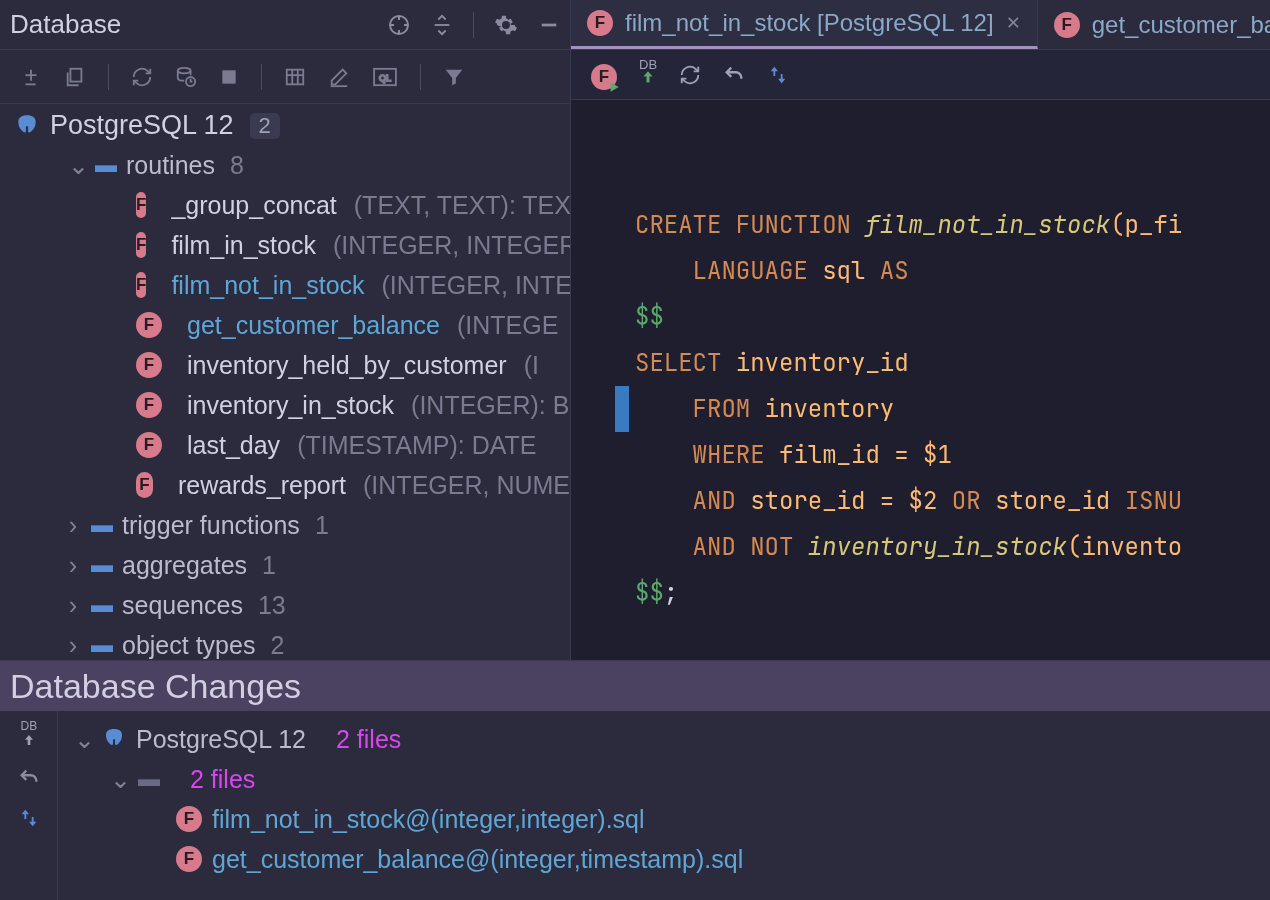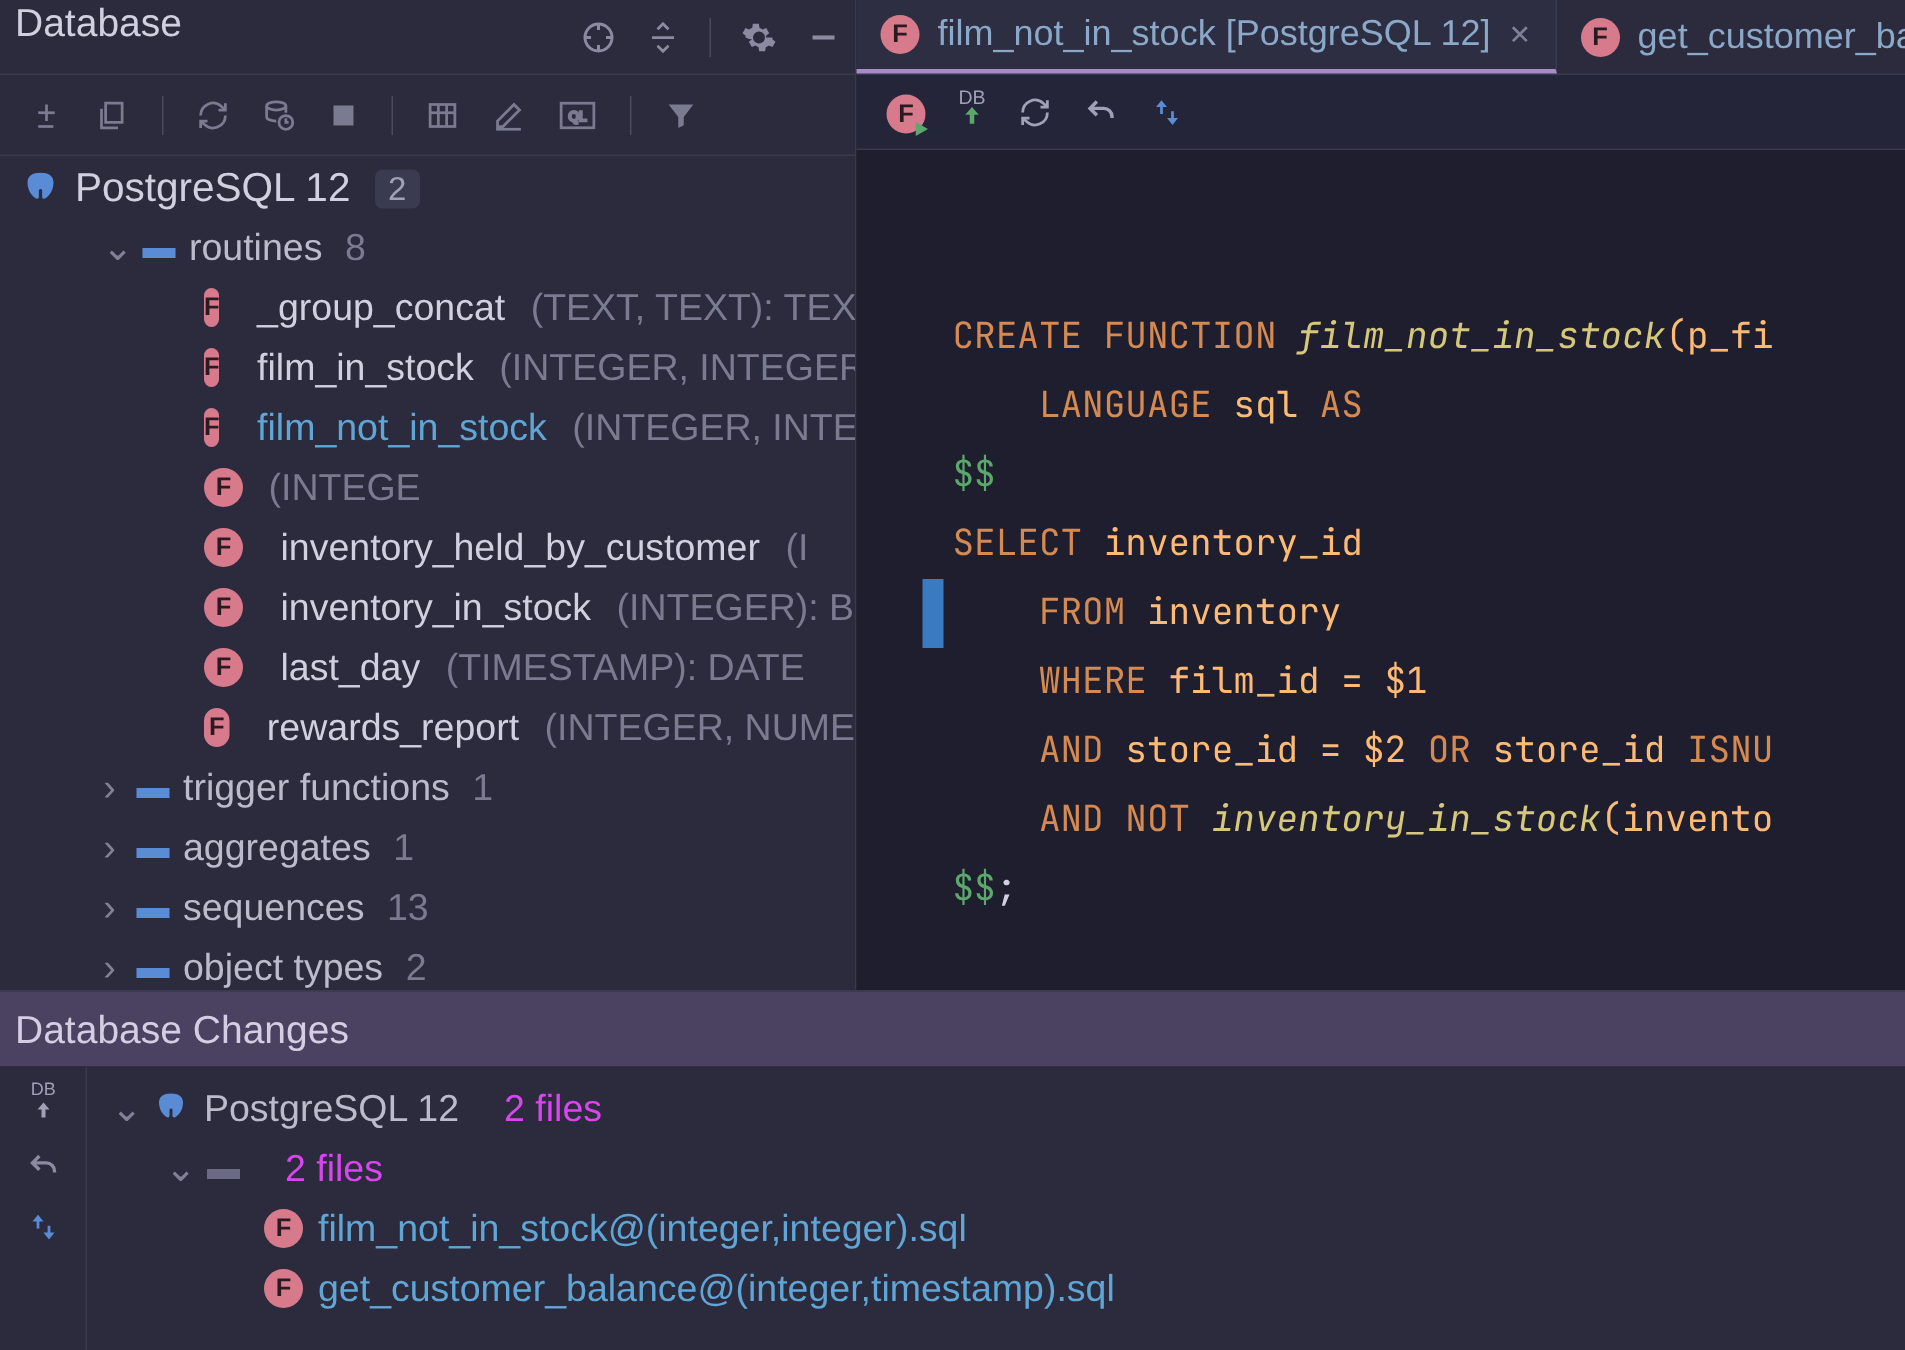--- a/index.html
+++ b/index.html
@@ -13,20 +13,21 @@
       font-size: 24px;
     }
     .root { display: flex; flex-direction: column; height: 100%; }
 
     .top { display: flex; height: 660px; }
     .sidebar { width: 570px; background: #2b2b3d; display: flex; flex-direction: column; }
 
     .side-header {
       height: 50px;
       display: flex;
+      align-items: center;
       justify-content: space-between;
       padding: 0 10px;
       border-bottom: 1px solid #3a3a4e;
     }
     .side-title { font-size: 26px; font-weight: 500; color: #d0d0e0; }
     .side-header-icons { display: flex; gap: 20px; align-items: center; }
     .side-header-icons .icon { color: #8a8aa0; cursor: pointer; }
     .sep { width: 1px; height: 26px; background: #4a4a60; }
 
     .toolbar {
@@ -142,21 +143,21 @@
 
     
     .bottom { flex: 1; display: flex; flex-direction: column; border-top: 1px solid #3a3a4e; }
     .bottom-header {
       height: 50px;
       background: #4a4260;
       color: #d4cee4;
       display: flex;
       align-items: center;
       padding: 0 10px;
-      font-size: 26px;
+      font-size: 34px;
     }
     .bottom-body { flex: 1; display: flex; background: #2b2b3d; }
     .bottom-left {
       width: 58px;
       background: #2b2b3d;
       border-right: 1px solid #3a3a4e;
       display: flex;
       flex-direction: column;
       align-items: center;
       gap: 18px;
@@ -302,20 +303,21 @@
             <span class="routine-name">film_in_stock</span>
             <span class="sig">(INTEGER, INTEGER</span>
           </div>
         <div class="tree-row indent-2">
             <span class="f-badge">F</span>
             <span class="routine-name link">film_not_in_stock</span>
             <span class="sig">(INTEGER, INTE</span>
           </div>
         <div class="tree-row indent-2">
             <span class="f-badge">F</span>
+            <span class="routine-name link">get_customer_balance</span>
             <span class="sig">(INTEGE</span>
           </div>
         <div class="tree-row indent-2">
             <span class="f-badge">F</span>
             <span class="routine-name">inventory_held_by_customer</span>
             <span class="sig">(I</span>
           </div>
         <div class="tree-row indent-2">
             <span class="f-badge">F</span>
             <span class="routine-name">inventory_in_stock</span>

